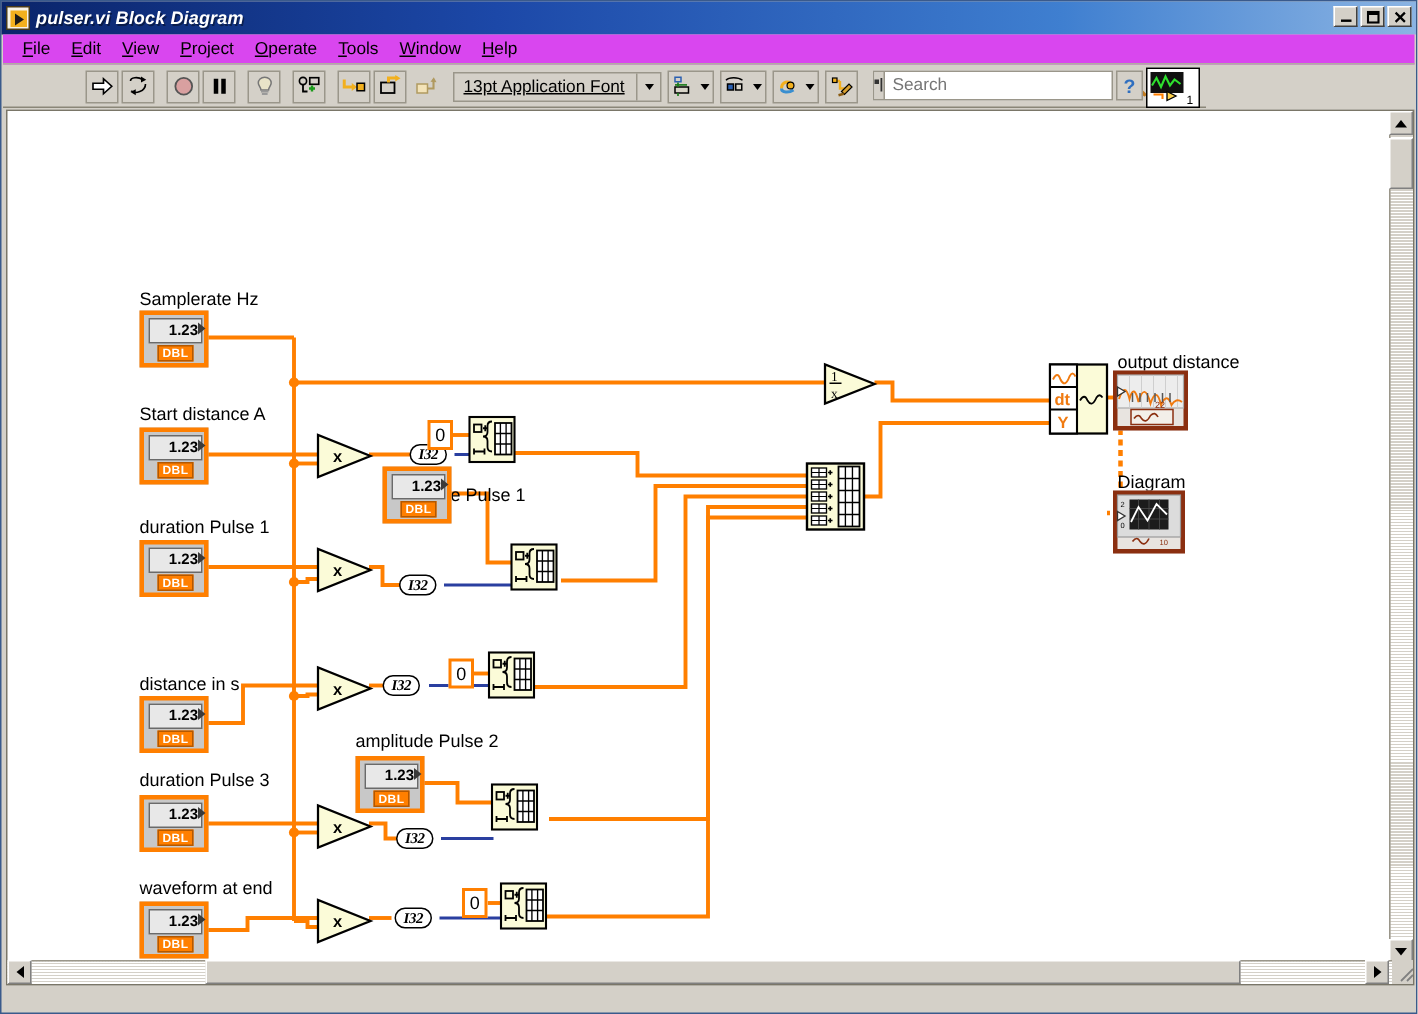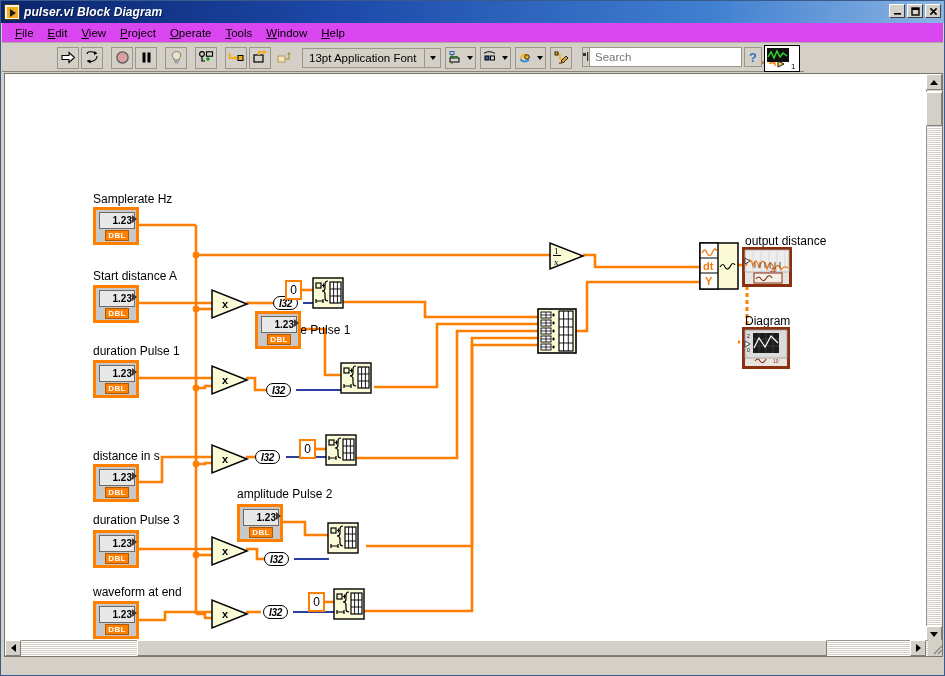--- a/index.html
+++ b/index.html
@@ -56,20 +56,21 @@
   .menu-item {
     font-size: 11.5px; color: #000; padding: 2px 7px; cursor: default;
   }
   .menu-item u { text-decoration: underline; }
 
   
   #toolbar {
     position: absolute; left: 1px; top: 43px; width: 802px; height: 28px;
     background: #d4d0c8; display: flex; align-items: center;
     border-bottom: 1px solid #8a8678;
+    text-decoration: underline;
   }
   .tb-btn {
     width: 22px; height: 22px; margin: 0 1px;
     border: 1px solid #9a968a; background: #d4d0c8;
     display: flex; align-items: center; justify-content: center;
     position: relative;
   }
   .tb-btn.flat { border-color: #d4d0c8; }
   .tb-sep { width: 6px; }
   .tb-font {
@@ -180,21 +181,21 @@
     font-family: "Liberation Sans", sans-serif;
   }
   .ind-out {
     position: absolute; border: 3px solid #8b2f10; background: #e8e4e0;
   }
   .i32 {
     position: absolute; height: 14px; padding: 0 5px;
     border: 1.5px solid #000; border-radius: 7px; background: #fff;
     font-size: 10px; font-weight: bold; font-style: italic; color: #000;
     display: flex; align-items: center; justify-content: center;
-    font-family: Liberation Sans, sans-serif; letter-spacing: -.3px;
+    font-family: Liberation Serif, serif; letter-spacing: -.3px;
   }
   .const0 {
     position: absolute; width: 17px; height: 20px;
     border: 2.5px solid #ff7f00; background: #fff;
     display:flex; align-items:center; justify-content:center;
     font-size: 12px; color: #000; font-family: "Liberation Sans", sans-serif;
   }
   svg { display: block; overflow: visible; }
 </style>
 </head>

